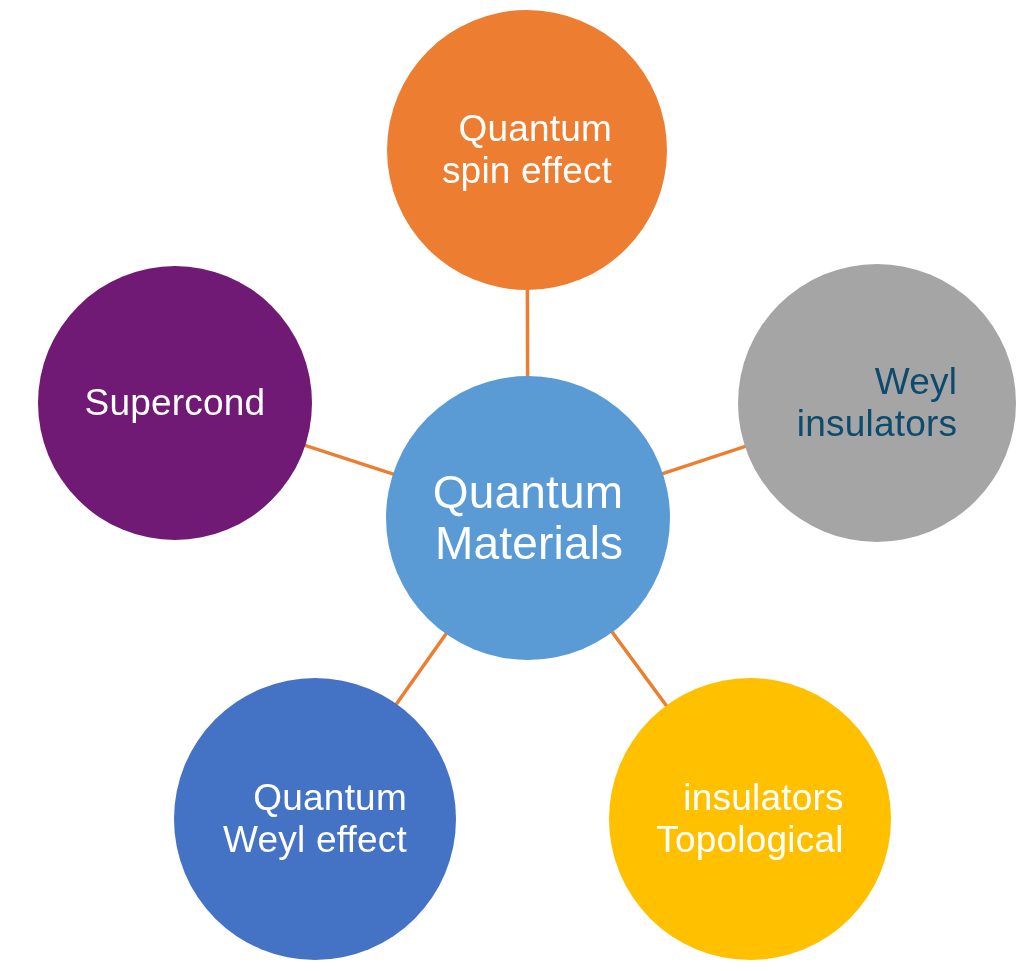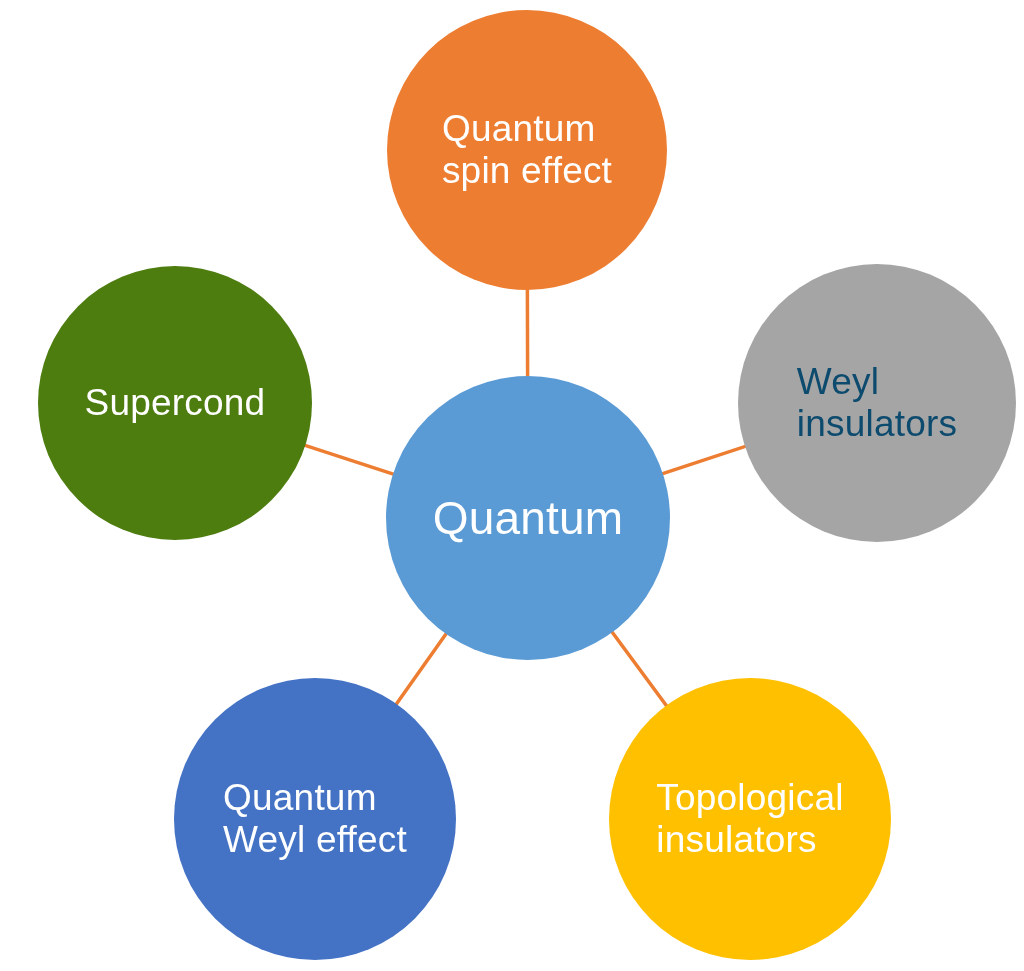--- a/index.html
+++ b/index.html
@@ -25,21 +25,21 @@
     stroke-width: 3.5px;
     stroke-linecap: round;
   }
   .node {
     position: absolute;
     z-index: 2;
     border-radius: 50%;
     display: flex;
     align-items: center;
     justify-content: center;
-    text-align: left;
+    text-align: right;
   }
   .node .label {
     font-size: 37px;
     line-height: 1.14;
     font-weight: 400;
     letter-spacing: 0.2px;
   }
   .node .label .line {
     display: block;
     white-space: nowrap;
@@ -74,37 +74,38 @@
 
   <div class="node node-right" style="background-color: rgb(165, 165, 165);">
     <div class="label" style="color: #0c4a6e;">
       <span class="line">Weyl</span>
       <span class="line">insulators</span>
     </div>
   </div>
 
   <div class="node node-bottom-right" style="background-color: rgb(255, 192, 0);">
     <div class="label" style="color: rgb(255, 255, 255);">
+      <span class="line">insulators</span>
       <span class="line">Topological</span>
-      <span class="line">insulators</span>
     </div>
   </div>
 
   <div class="node node-bottom-left" style="background-color: rgb(68, 114, 196);">
     <div class="label" style="color: rgb(255, 255, 255);">
       <span class="line">Quantum</span>
       <span class="line">Weyl effect</span>
     </div>
   </div>
 
-  <div class="node node-left" style="background-color: #4d7c0f;">
+  <div class="node node-left" style="background-color: #701a75;">
     <div class="label" style="color: rgb(255, 255, 255);">
       <span class="line">Supercond</span>
     </div>
   </div>
 
   <div class="node node-center-pos" style="background-color: rgb(91, 155, 213);">
     <div class="label" style="color: rgb(255, 255, 255);">
       <span class="line">Quantum</span>
+      <span class="line">Materials</span>
     </div>
   </div>
 
 </div>
 
 </body></html>

